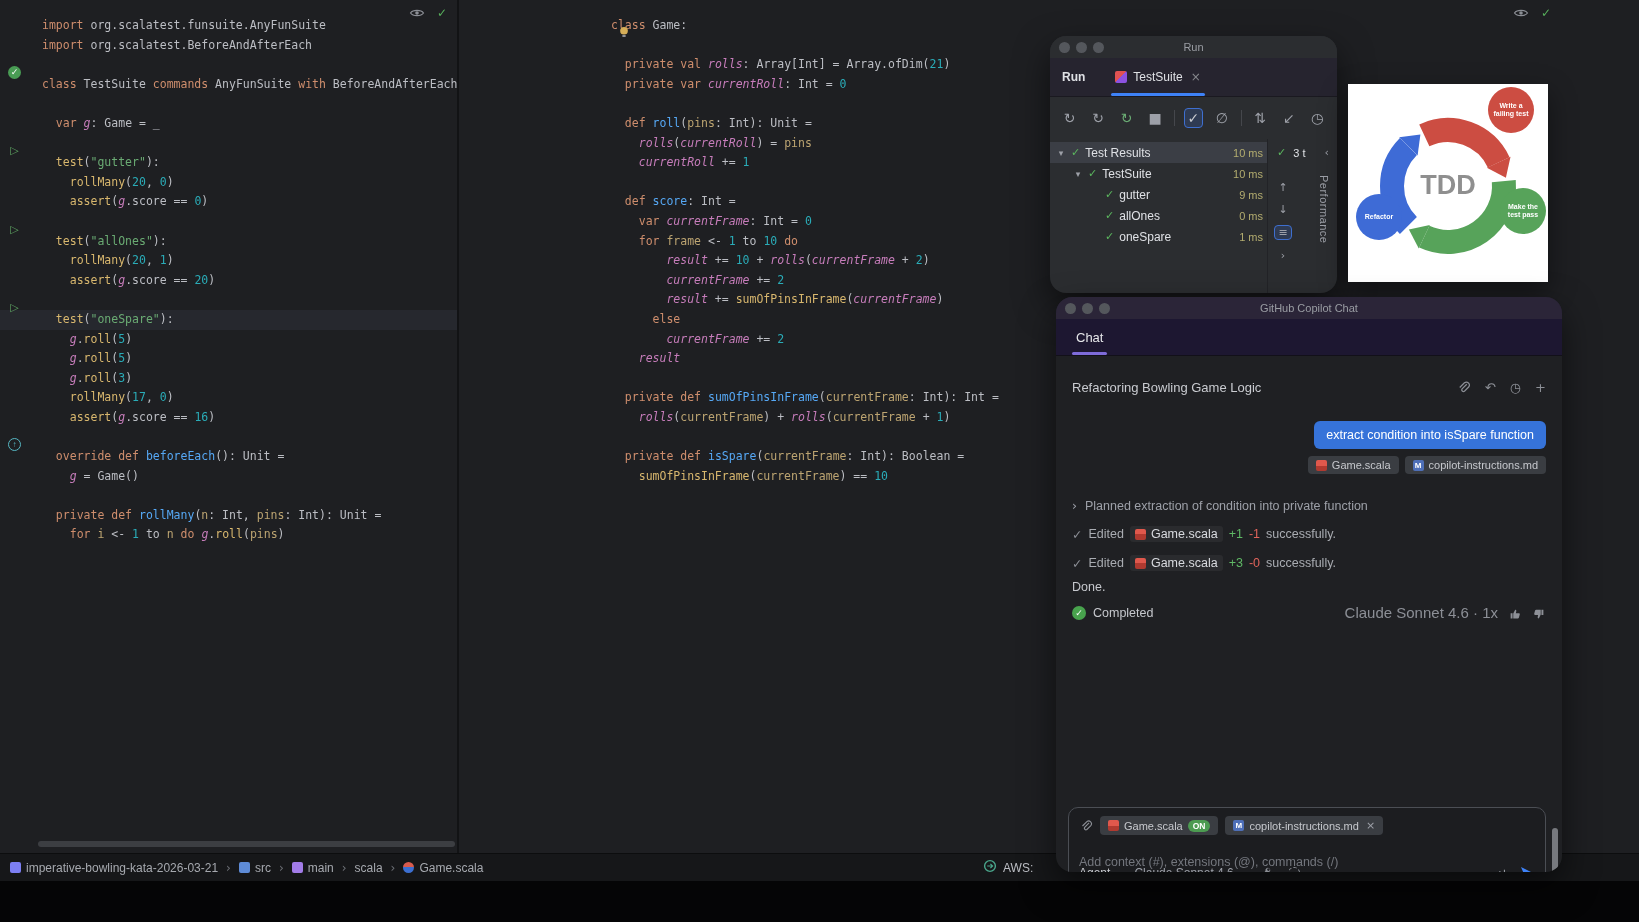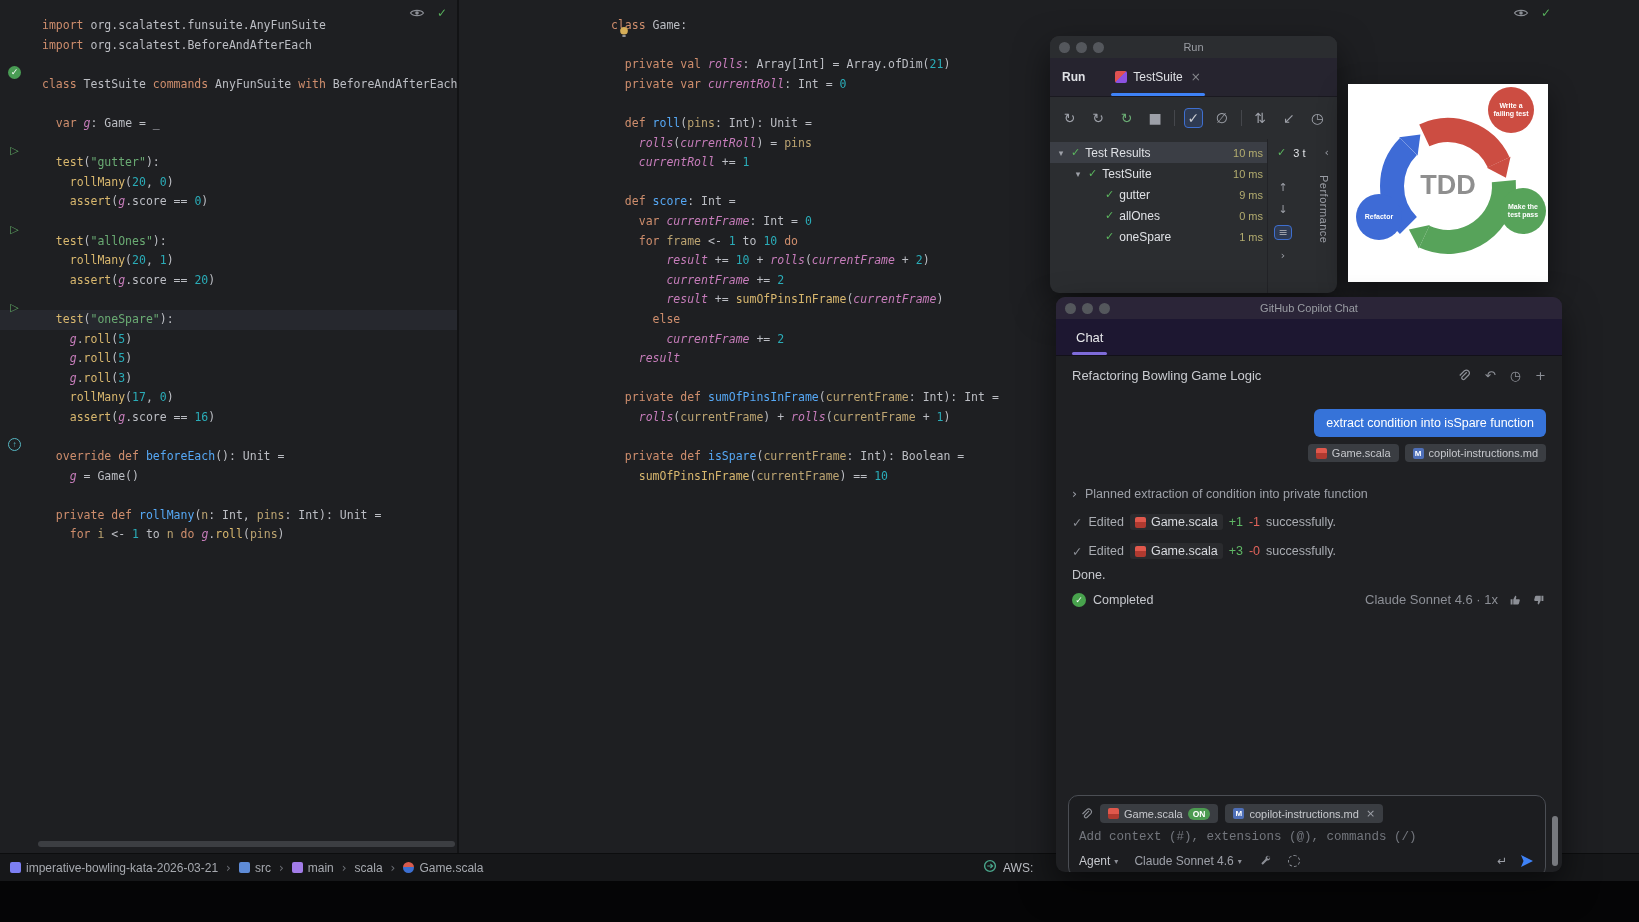--- a/index.html
+++ b/index.html
@@ -34,21 +34,21 @@
   #breadcrumbs{display:flex;align-items:center;gap:6px}
   .bc-item{display:inline-flex;align-items:center;gap:5px}
   .bc-sep{color:#6E7177;margin:0 2px}
   .bc-ic{width:11px;height:11px;border-radius:2px;display:inline-block}
   .bc-module{background:#7D7FF3}.bc-folder{background:#5E8BD6}.bc-folder-main{background:#A27CE8}
   .bc-scala-file{border-radius:50%;background:linear-gradient(180deg,#D85B4E 0 50%,#3C6FD1 50% 100%)}
   #aws-widget{position:absolute;left:983px;top:0;height:100%;display:flex;align-items:center;gap:6px;color:#BCBEC4}
   #footer{position:absolute;left:0;top:881px;width:1639px;height:41px;background:#050506}
 
   
-  .float-win{position:absolute;border-radius:9px;box-shadow:0 14px 34px rgba(0,0,0,.55);overflow:hidden}
+  .float-win{position:absolute;border-radius:16px;box-shadow:0 14px 34px rgba(0,0,0,.55);overflow:hidden}
   .mac-titlebar{height:22px;display:flex;align-items:center;padding:0 9px;gap:6px;position:relative}
   .traffic{width:11px;height:11px;border-radius:50%;background:#54575C}
   .mac-title{position:absolute;left:0;right:0;text-align:center;color:#9A9DA3;font-size:11px;pointer-events:none}
 
   
   #run-window{left:1050px;top:36px;width:287px;height:257px;background:#2B2D30;z-index:5}
   #run-window .mac-titlebar{background:#2B2D30}
   .run-tabs{height:39px;display:flex;align-items:center;padding-left:12px;background:#26242F;border-bottom:1px solid #1A1920}
   .run-header-label{color:#DFE1E5;font-size:12px;font-weight:bold;margin-right:20px}
   .run-tab{position:relative;height:100%;display:flex;align-items:center;gap:6px;padding:0 10px;color:#DFE1E5;font-size:12px}
@@ -83,46 +83,46 @@
   .tdd-blue{left:8px;top:110px;background:#3E6BD6}
   .tdd-center{position:absolute;left:55px;top:86px;width:90px;text-align:center;font-size:27px;font-weight:bold;color:#8F8F8F}
 
   
   #chat-window{left:1056px;top:297px;width:506px;height:575px;background:#1F2023;z-index:6}
   #chat-window .mac-titlebar{background:#2B2538}
   .chat-tabs{height:37px;display:flex;align-items:center;padding-left:16px;background:#1D1731;border-bottom:1px solid #121019}
   .chat-tab{position:relative;height:100%;display:flex;align-items:center;padding:0 4px;color:#E6E7EA;font-size:13px}
   .chat-tab::after{content:"";position:absolute;bottom:0;left:0;right:0;height:3px;background:#7E6BD9;border-radius:2px}
   .chat-content{position:relative;height:516px}
-  .thread-header{display:flex;align-items:flex-end;margin:12px 16px 0}
+  .thread-header{display:flex;align-items:flex-end;margin:24px 16px 0}
   .thread-title{color:#C9CBD0;font-size:13px}
   .hdr-icons{margin-left:auto;display:flex;align-items:center;gap:14px;color:#8C8F96;font-size:13px}
   .hicon{cursor:default;display:inline-flex;align-items:center}
   .bubble-row{display:flex;justify-content:flex-end;margin:26px 16px 0}
   .user-bubble{background:#3673D9;color:#fff;font-size:12.5px;padding:7px 12px;border-radius:6px}
   .chips-row{display:flex;justify-content:flex-end;gap:6px;margin:7px 16px 0}
   .chip{display:inline-flex;align-items:center;gap:5px;background:#3A3D42;border-radius:4px;padding:3px 8px;font-size:11px;color:#C6C8CD}
   .fic{width:11px;height:11px;border-radius:2px;display:inline-flex;align-items:center;justify-content:center;font-size:8px;color:#fff;font-weight:bold}
   .fic-scala{background:linear-gradient(180deg,#E0584C 0 50%,#B03A30 50% 100%)}
   .fic-markdown{background:#4E6FB8}
   .plan-row{margin:24px 16px 0;color:#9DA0A8;font-size:12.5px;display:flex;gap:8px;align-items:center}
   .edit-row{margin:13px 16px 0;display:flex;align-items:center;gap:6px;font-size:12.5px;color:#A9ACB2}
   .ed-check{color:#8C8F96}
   .ed-file{display:inline-flex;gap:5px;align-items:center;color:#D8DADF;background:rgba(255,255,255,.05);padding:1px 5px;border-radius:3px}
   .ed-add{color:#5FB865}.ed-del{color:#E0635B}
   .done-row{margin:9px 16px 0;color:#C6C8CD;font-size:12.5px}
   .completed-row{margin:10px 16px 0;display:flex;align-items:center;gap:7px;font-size:12.5px;color:#C6C8CD}
   .comp-badge{width:14px;height:14px;border-radius:50%;background:#48A34D;color:#fff;font-size:9px;display:flex;align-items:center;justify-content:center}
-  .comp-right{margin-left:auto;display:flex;align-items:center;gap:10px;color:#8C8F96;font-size:13px}
+  .comp-right{margin-left:auto;display:flex;align-items:flex-end;gap:10px;color:#8C8F96;font-size:15px}
   .chat-scroll{position:absolute;right:4px;top:448px;width:6px;height:50px;border-radius:3px;background:#8D9095;opacity:.8}
   .input-box{position:absolute;left:12px;right:16px;bottom:7px;height:82px;border:1px solid #4B4E54;border-radius:10px;background:#1C1D20;padding:8px 10px}
   .input-chips-row{display:flex;align-items:center;gap:7px}
   .chip-badge{background:#4C9B51;color:#fff;font-size:8.5px;padding:1px 5px;border-radius:6px;font-weight:bold}
   .chip-close{color:#9DA0A8;margin-left:2px;font-size:11px}
-  .chat-input{margin-top:7px;width:100%;background:transparent;border:none;outline:none;color:#8b5cf6;font-size:12.5px;font-family:Liberation Mono, monospace}
+  .chat-input{margin-top:20px;width:100%;background:transparent;border:none;outline:none;color:#8b5cf6;font-size:12.5px;font-family:Liberation Sans, sans-serif}
   .chat-input::placeholder{color:#73767D}
   .input-controls{position:absolute;left:10px;right:10px;bottom:7px;display:flex;align-items:center;gap:16px;color:#9DA0A8;font-size:12px}
   .mode-sel{display:flex;gap:4px;align-items:center;color:#C6C8CD}
   .model-sel{display:flex;gap:4px;align-items:center;color:#9DA0A8}
   .caret{font-size:8px;color:#8C8F96}
   .dashed-circle{width:12px;height:12px;border:1.2px dashed #8C8F96;border-radius:50%;display:inline-block}
   .right-controls{margin-left:auto;display:flex;align-items:center;gap:12px}
   .glyph{font-family:"DejaVu Sans",sans-serif}
 </style>
 </head>

